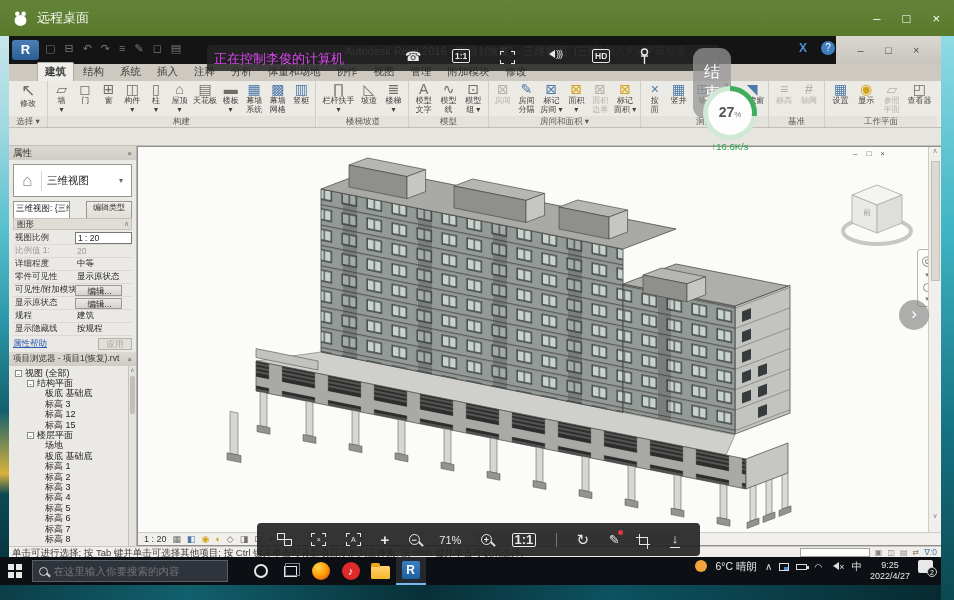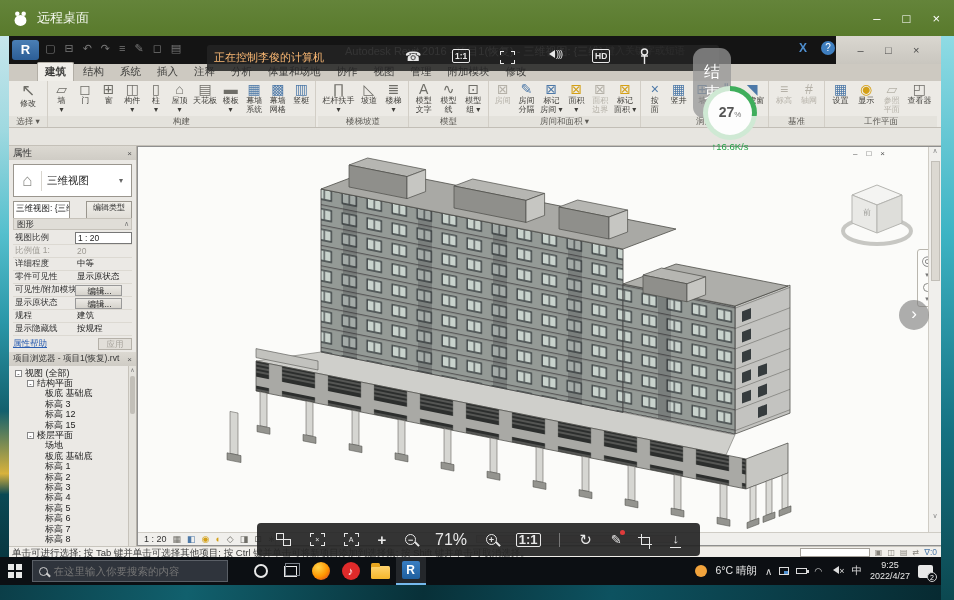--- a/index.html
+++ b/index.html
@@ -106,35 +106,35 @@
   .tb-ic{width:30px;height:28px;display:flex;align-items:center;justify-content:center;cursor:pointer;flex:none}
   .cortana{width:14px;height:14px;border:2px solid #e8e8e8;border-radius:50%}
   .taskview{width:13px;height:11px;border:1.5px solid #e8e8e8;position:relative}
   .taskview::before{content:"";position:absolute;right:-4px;top:-4px;width:13px;height:11px;border:1.5px solid #7a8088}
   .firefox{width:18px;height:18px;border-radius:50%;background:radial-gradient(circle at 35% 30%,#ffd54a,#ff9400 55%,#e0521f 85%)}
   .music{width:18px;height:18px;border-radius:50%;background:#e02a2a;color:#fff;font-size:11px;text-align:center;line-height:18px}
   .folder{width:19px;height:13px;background:linear-gradient(#ffd36e,#f5b62a);border-radius:1.5px;position:relative;margin-top:3px}
   .folder::before{content:"";position:absolute;top:-3px;left:0;width:9px;height:4px;background:#e8a51f;border-radius:1.5px 1.5px 0 0}
   .tb-ic.active{background:rgba(255,255,255,.10);border-bottom:2px solid #76b9ed}
   .rvtile{width:18px;height:18px;background:linear-gradient(180deg,#3a7ec2,#1f5f9e);color:#fff;font-weight:bold;font-size:12px;text-align:center;line-height:18px;border-radius:2px}
-  .tb-right{margin-left:auto;display:flex;align-items:center;gap:8px;padding-right:8px;font-size:10.5px}
+  .tb-right{margin-left:auto;display:flex;align-items:flex-start;gap:8px;padding-right:8px;font-size:10.5px}
   .sun{width:12px;height:12px;border-radius:50%;background:#f2a33c}
   .tray{display:flex;align-items:center;gap:7px;font-size:9px;color:#dcdcdc}
   .monitor{width:10px;height:8px;border:1.2px solid #dcdcdc;position:relative}
   .monitor::after{content:"";position:absolute;right:0;bottom:0;width:4px;height:3px;background:#4f8fd0}
   .battery{width:11px;height:6px;border:1.2px solid #dcdcdc;position:relative}
   .battery::after{content:"";position:absolute;right:-3px;top:1px;width:2px;height:3px;background:#dcdcdc}
   .mutetri{width:0;height:0;border:4px solid transparent;border-right:6px solid #dcdcdc;display:inline-block}
   .clock{text-align:center;font-size:9px;line-height:1.25}
   .notif{width:15px;height:13px;background:#e8e8e8;border-radius:2px;position:relative}
   .notif .badge{position:absolute;right:-4px;bottom:-4px;width:10px;height:10px;border-radius:50%;background:#0c0f13;border:1px solid #cfcfcf;color:#fff;font-size:7px;text-align:center;line-height:9px}
 
   
   .ol-top{position:absolute;left:207px;top:45px;width:512px;height:26px;background:rgba(36,36,36,.86);border-radius:3px;color:#ececec;z-index:50}
-  .ol-top .msg{position:absolute;left:7px;top:5px;font-size:11px;color:#fdba74;white-space:nowrap}
+  .ol-top .msg{position:absolute;left:7px;top:5px;font-size:13px;color:#d946ef;white-space:nowrap}
   .oli{position:absolute;top:4px;font-size:13px;color:#e8e8e8;cursor:pointer}
   .ratio-box{border:1.3px solid #e8e8e8;border-radius:2px;font-size:8.5px;font-weight:bold;padding:1px 2px;line-height:10px}
   .cor{position:relative;width:15px;height:13px;display:inline-block}
   .cor i{position:absolute;width:4px;height:4px;border:1.5px solid #e8e8e8}
   .cor i:nth-child(1){left:0;top:0;border-right:none;border-bottom:none}
   .cor i:nth-child(2){right:0;top:0;border-left:none;border-bottom:none}
   .cor i:nth-child(3){left:0;bottom:0;border-right:none;border-top:none}
   .cor i:nth-child(4){right:0;bottom:0;border-left:none;border-top:none}
   .cor .mid{position:absolute;left:0;right:0;top:3px;text-align:center;font-size:7px;color:#e8e8e8;border:none;width:auto;height:auto}
   .spk{display:inline-flex;align-items:center}
@@ -142,21 +142,21 @@
   .spk .wav{font-size:9px;letter-spacing:-1px;margin-left:1px}
   .endbtn{position:absolute;left:486px;top:3px;background:rgba(150,150,150,.75);border-radius:11px;padding:14px 11px;font-size:16px;color:#fff;cursor:pointer}
 
   .ol-bottom{position:absolute;left:257px;top:523px;width:443px;height:33px;background:rgba(36,36,36,.92);border-radius:4px;z-index:50;display:flex;align-items:center;justify-content:space-evenly;color:#e8e8e8}
   .ob{font-size:13px;color:#e8e8e8;cursor:pointer;display:flex;align-items:center}
   .disp2{position:relative;width:15px;height:13px}
   .disp2 i{position:absolute;width:8px;height:7px;border:1.5px solid #e8e8e8}
   .disp2 i:first-child{left:0;top:0}.disp2 i:last-child{right:0;bottom:0}
   .magbig{width:11px;height:11px;border:1.8px solid #e8e8e8;border-radius:50%;position:relative;display:inline-block;text-align:center;font-size:9px;line-height:10px;font-weight:bold}
   .magbig::after{content:"";position:absolute;width:6px;height:1.8px;background:#e8e8e8;transform:rotate(45deg);right:-5px;bottom:-1px}
-  .zoomtxt{font-size:16px}
+  .zoomtxt{font-size:11px}
   .divider{width:1px;height:14px;background:#777}
   .editic{position:relative}
   .editic::after{content:"";position:absolute;right:-3px;top:-2px;width:5px;height:5px;border-radius:50%;background:#e03b3b}
   .cropic{position:relative;width:11px;height:11px;border-left:1.6px solid #e8e8e8;border-bottom:1.6px solid #e8e8e8;display:inline-block}
   .cropic::before{content:"";position:absolute;left:-4px;top:3px;width:11px;height:11px;border-top:1.6px solid #e8e8e8;border-right:1.6px solid #e8e8e8}
   .dlic{border-bottom:1.6px solid #e8e8e8;padding:0 2px 1px}
 
   .indicator{position:absolute;left:703px;top:86px;width:54px;height:54px;border-radius:50%;background:conic-gradient(#3fae5c 0 27%,#cfe9d4 27% 100%);z-index:55;display:flex;align-items:center;justify-content:center}
   .indicator .inner{width:44px;height:44px;border-radius:50%;background:#fdfdfd;display:flex;align-items:baseline;justify-content:center;padding-top:13px}
   .indicator .pct{font-size:14px;color:#555;font-weight:bold}

